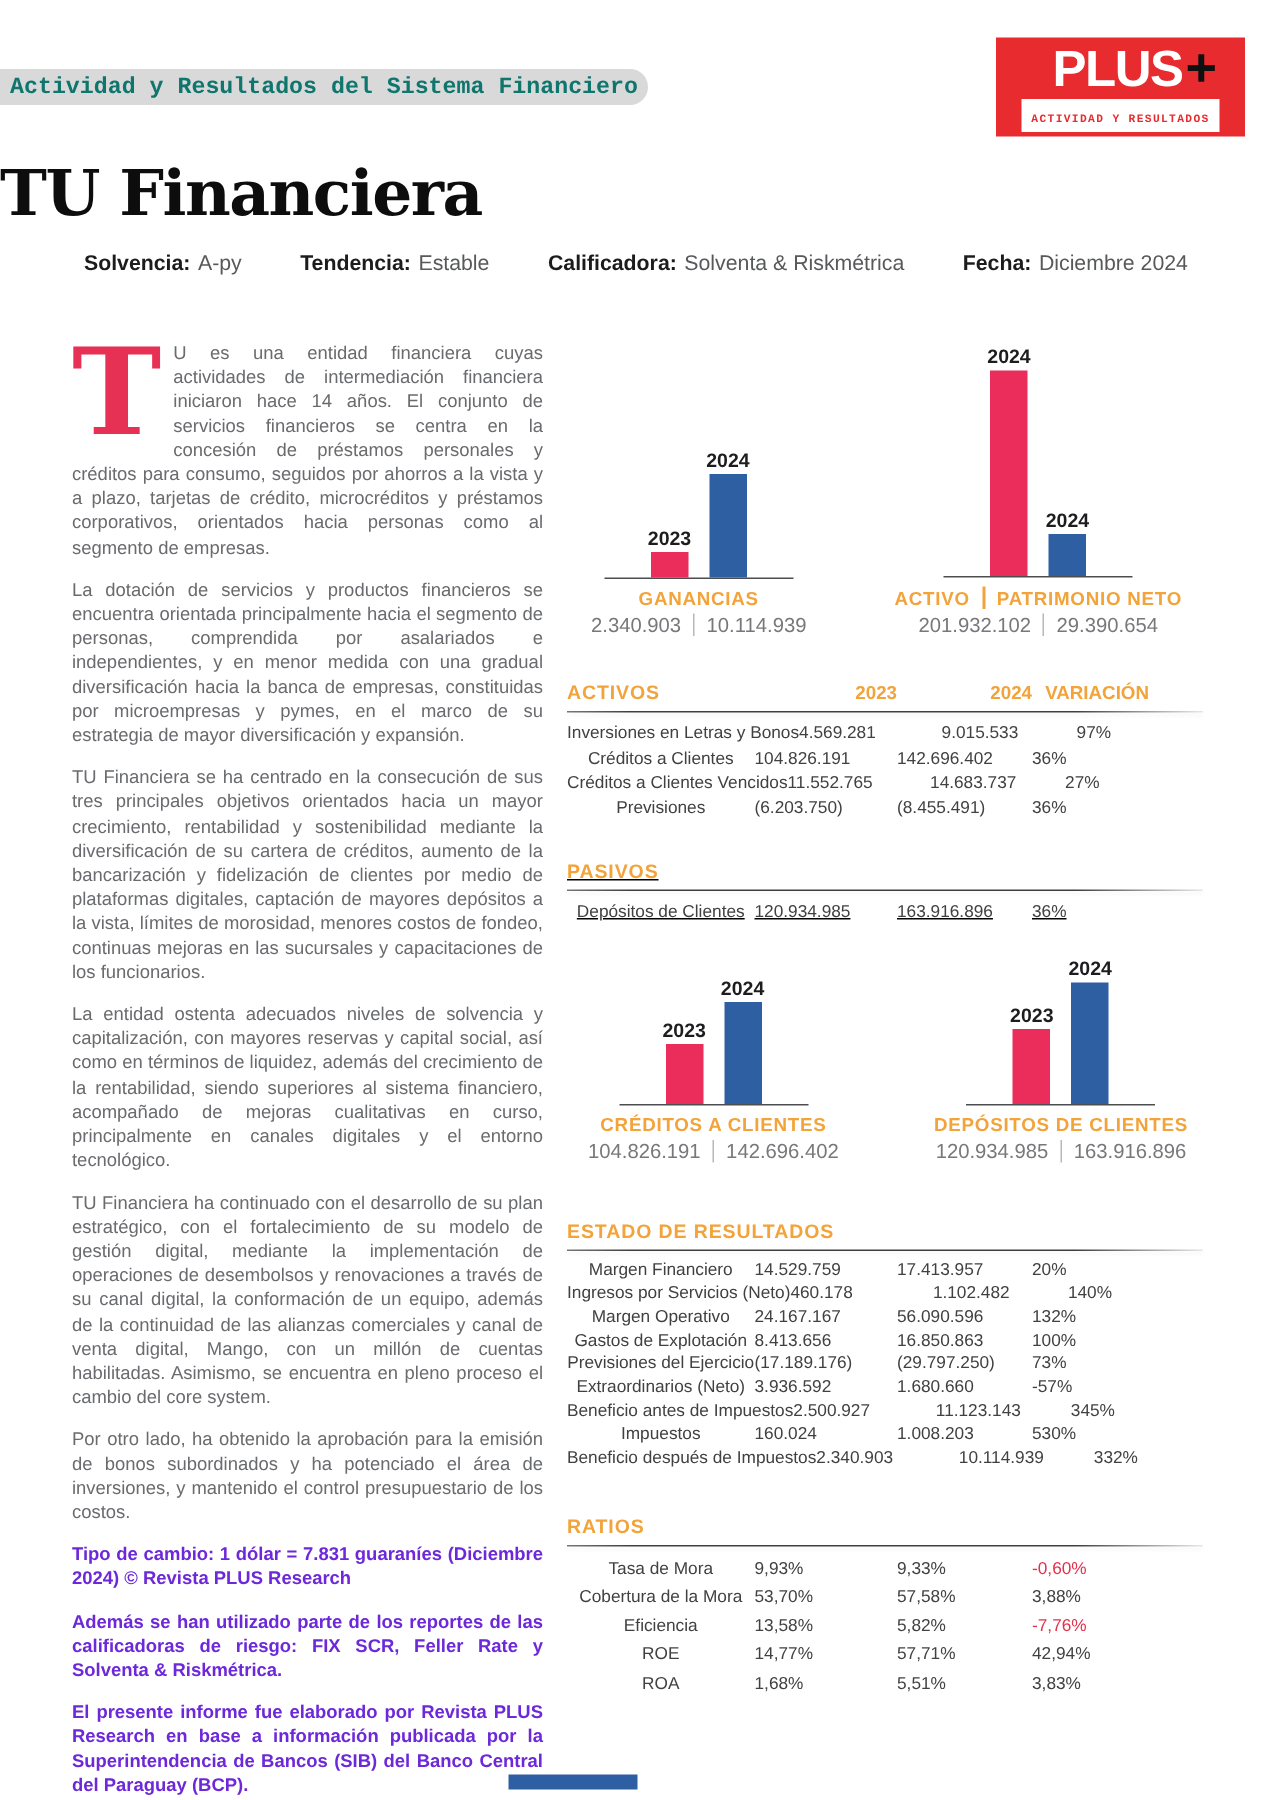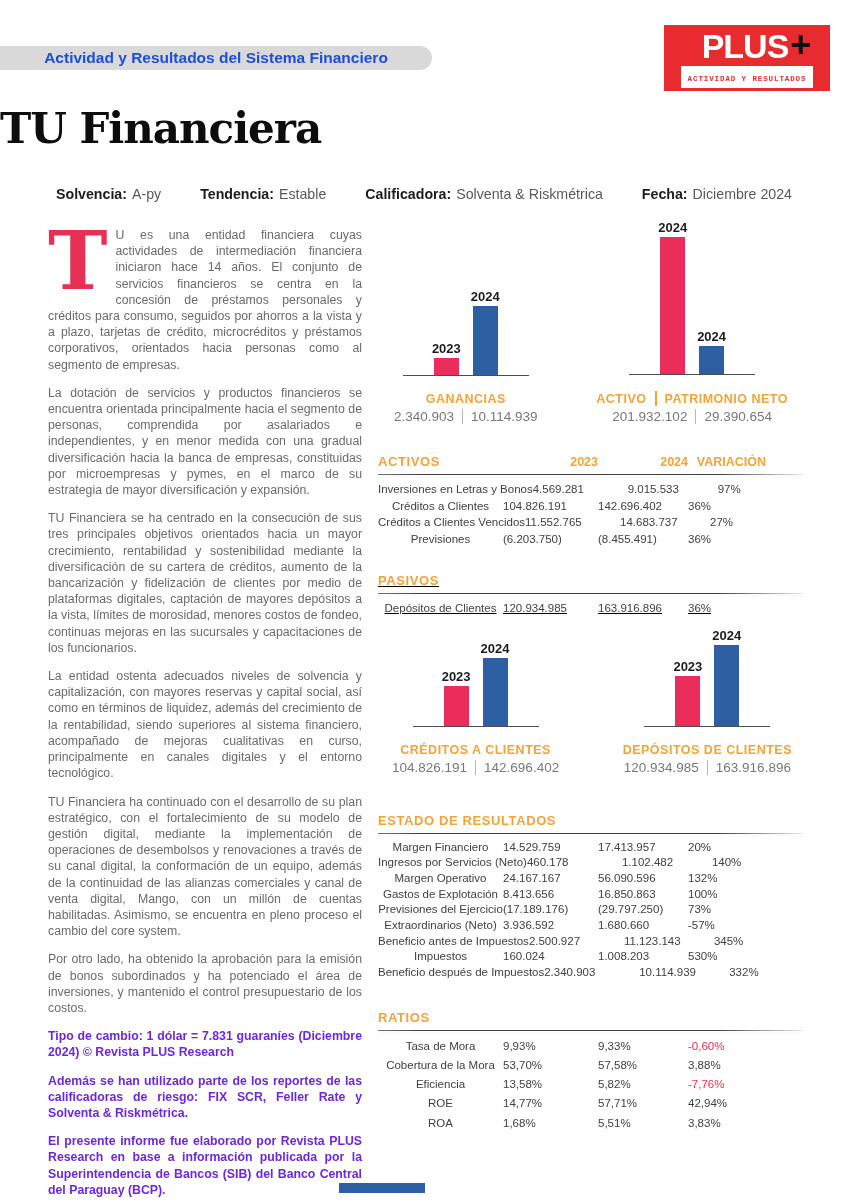--- a/index.html
+++ b/index.html
@@ -2,35 +2,35 @@
 <html style="--pink: #eb2d5b; --blue: #2e5fa3; --orange: #f2a339; --logo-red: #e72b2f; --dropcap-red: #e63054; --negative-red: #e5304c;"><head>
 <meta charset="utf-8">
 <style>
   html,body{margin:0;padding:0;background:#ffffff;}
   .page{position:relative;width:848px;height:1200px;background:#ffffff;overflow:hidden;
         font-family:"Liberation Sans",sans-serif;}
 
   
   .band{position:absolute;top:46px;left:0;width:432px;height:24px;background:#d9d9da;
         border-radius:0 12px 12px 0;display:flex;align-items:center;justify-content:center;}
-  .band-text{font-family:Liberation Sans, sans-serif;font-weight:700;font-size:15.5px;color:#1d4ed8;}
+  .band-text{font-family:Liberation Mono, monospace;font-weight:700;font-size:15.5px;color:#0f766e;}
 
   
   .logo{position:absolute;top:25px;left:664px;width:166px;height:66px;background:var(--logo-red);
         display:flex;flex-direction:column;align-items:center;justify-content:center;}
   .logo-row{display:flex;align-items:flex-end;line-height:1;margin-left:19px;}
   .logo-plus-text{color:#ffffff;font-weight:700;font-size:34px;letter-spacing:-1px;}
   .logo-plus-sign{color:#101010;font-weight:700;font-size:36px;margin-left:2px;margin-top:-3px;}
   .logo-strip{background:#ffffff;margin-top:3px;padding:2px 7px;font-family:Liberation Mono, monospace;}
   .logo-strip-text{color:var(--logo-red);font-weight:700;font-size:7.5px;letter-spacing:0.9px;}
 
   
   .title{position:absolute;top:104px;left:0;width:100%;margin:0;text-align:left;
          font-family:"DejaVu Serif",serif;font-weight:700;font-size:42px;color:#0d0d0d;letter-spacing:-1px;}
-  .meta{position:absolute;top:186px;left:56px;width:736px;display:flex;justify-content:space-between;
+  .meta{position:absolute;top:168px;left:56px;width:736px;display:flex;justify-content:space-between;
         font-size:14.2px;white-space:nowrap;}
   .meta-label{font-weight:700;color:#1c1c1c;}
   .meta-value{color:#58595b;margin-left:5px;}
 
   
   .left-col{position:absolute;top:227px;left:48px;width:314px;}
   p.body{font-size:12.3px;line-height:16.2px;color:#6a6b6e;text-align:justify;margin:0 0 12px 0;}
   p.body.bold{font-weight:700;color:#6d28d9;}
   .dropcap{float:left;font-family:"DejaVu Serif",serif;font-weight:700;color:var(--dropcap-red);
            font-size:80px;line-height:62px;margin:3px 8px 0 0;}
@@ -41,21 +41,21 @@
   
   .charts-row{display:flex;justify-content:space-between;align-items:flex-end;}
   #charts-top{height:196px;padding:0 14px 0 16px;}
   #charts-mid{height:136px;margin-top:22px;padding:0 10px 0 14px;}
   .chart{display:flex;flex-direction:column;align-items:center;}
   .bars{display:flex;align-items:flex-end;gap:10px;}
   .bar-col{display:flex;flex-direction:column;align-items:center;}
   .bar-year{font-weight:700;font-size:13px;color:#1d1d1f;margin-bottom:2px;}
   .bar{width:25px;}
   .baseline{height:1px;background:#4c4d4f;}
-  .chart-footer-labels{margin-top:16px;display:flex;align-items:center;gap:8px;
+  .chart-footer-labels{margin-top:6px;display:flex;align-items:center;gap:8px;
         color:var(--orange);font-weight:700;font-size:12.5px;letter-spacing:0.5px;white-space:nowrap;}
   .label-divider{width:2px;height:15px;background:var(--orange);}
   .chart-values{margin-top:3px;display:flex;align-items:center;gap:8px;
         color:#77787b;font-size:13.5px;white-space:nowrap;}
   .value-divider{width:1px;height:15px;background:#b7b8ba;}
 
   
   #tbl-activos{margin-top:30px;}
   #tbl-pasivos{margin-top:26px;text-decoration:underline;}
   #tbl-estado{margin-top:38px;}

